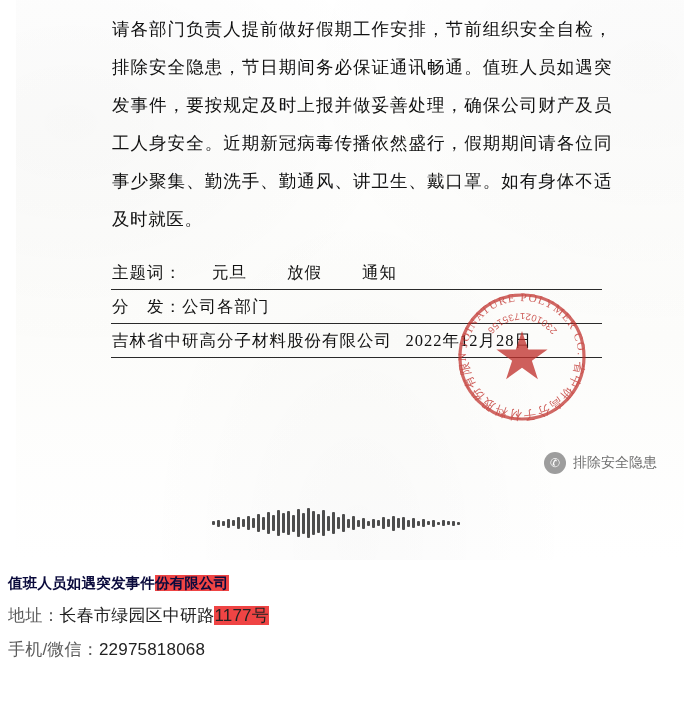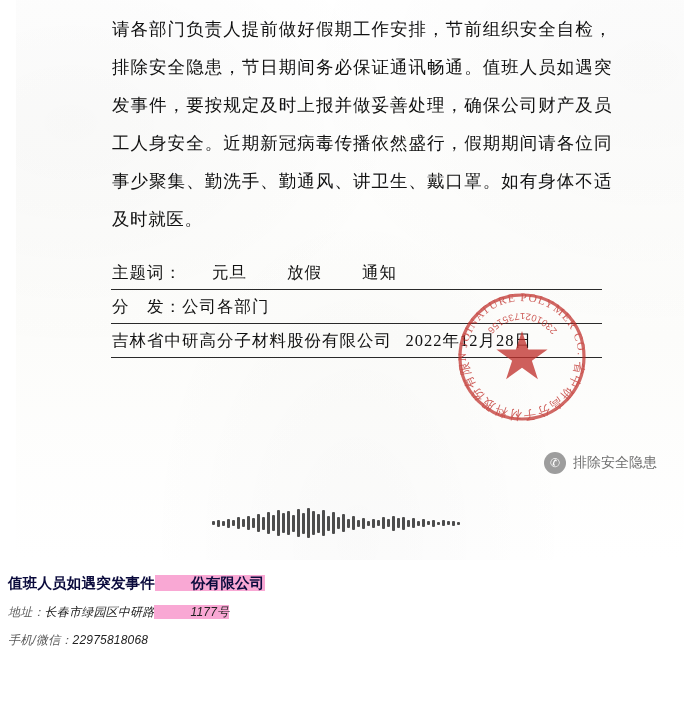--- a/index.html
+++ b/index.html
@@ -175,29 +175,27 @@
     box-sizing: border-box;
   }
   .company-name {
     font-size: 14.5px;
     font-weight: bold;
     color: #0a0a3c;
     letter-spacing: 0.2px;
     margin-bottom: 11px;
   }
   .hl-green {
-    background: #f9a8d4;
-    padding-left: 36px;
+    background: #ef4444;
   }
   .footer-line {
-    font-size: 12px;
+    font-size: 17px;
     color: #222;
     margin-bottom: 11px;
     letter-spacing: 0.2px;
-    font-style: italic;
   }
   .footer-line .lbl { color: #5b5b5b; }
   .footer-line.bold .lbl { color: #111; font-weight: bold; }
   .footer-line .val { color: #222; }
   .link { color: #222; }
 </style>
 </head>
 <body>
 
 <div class="doc-scan">

